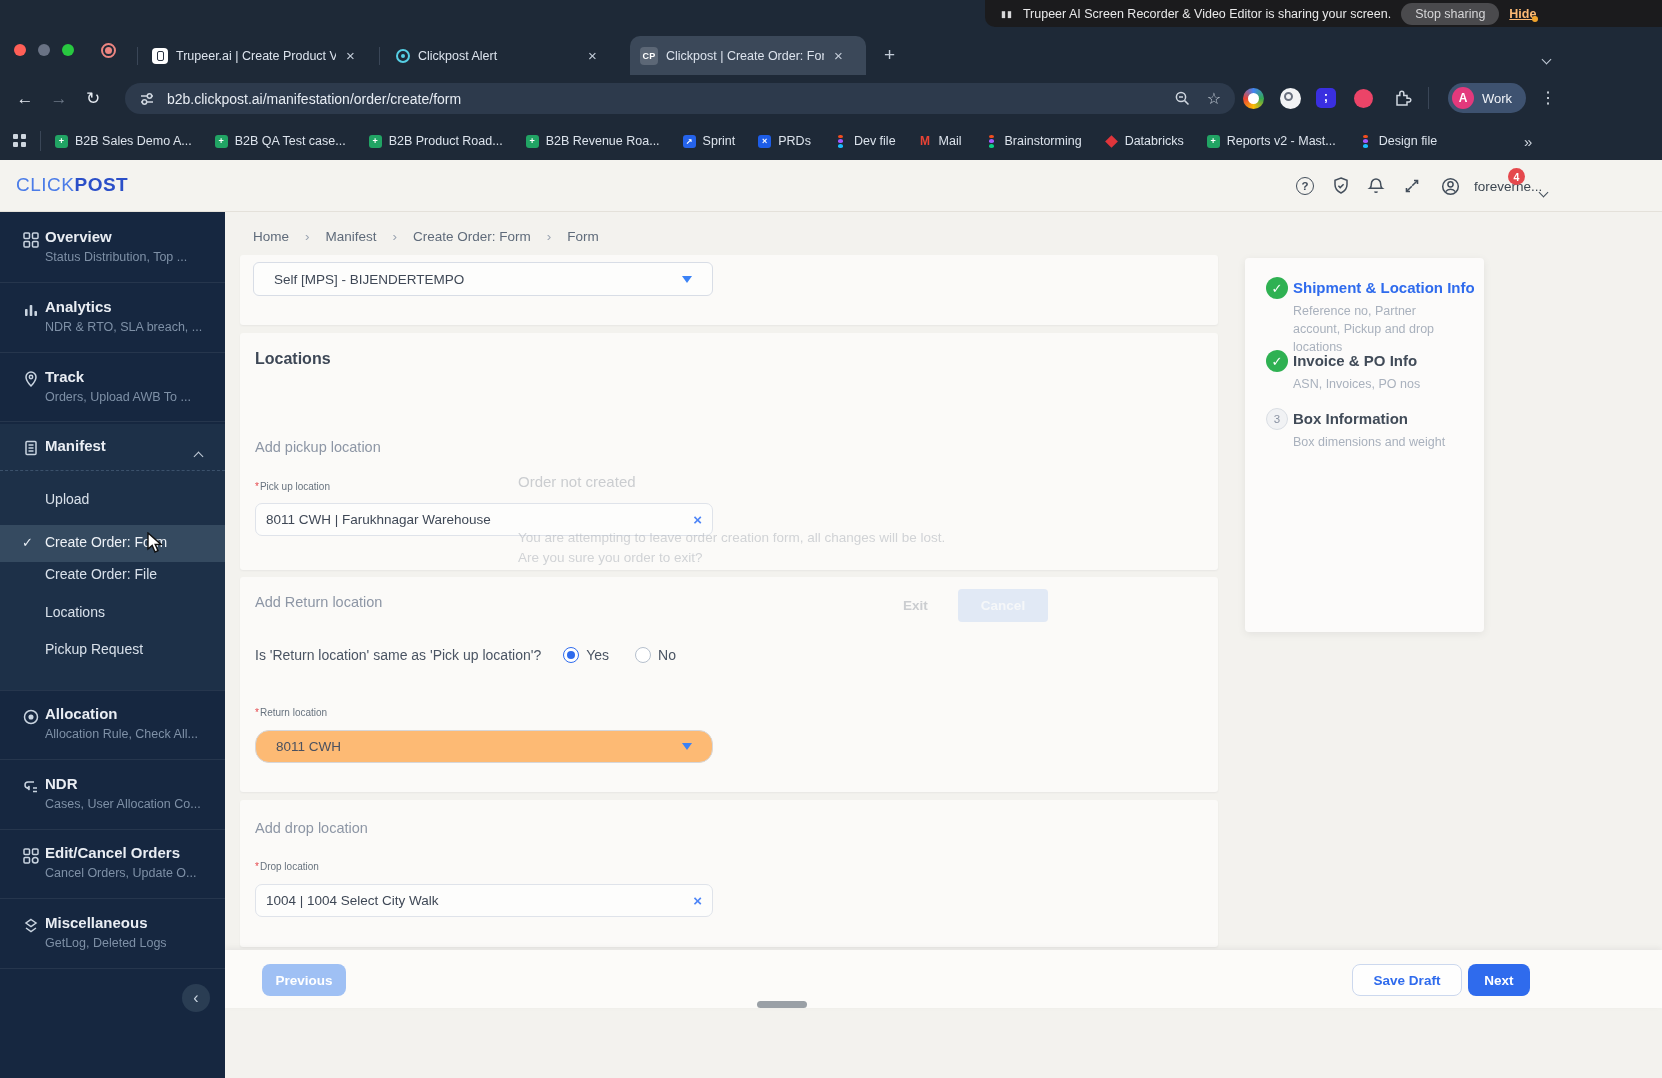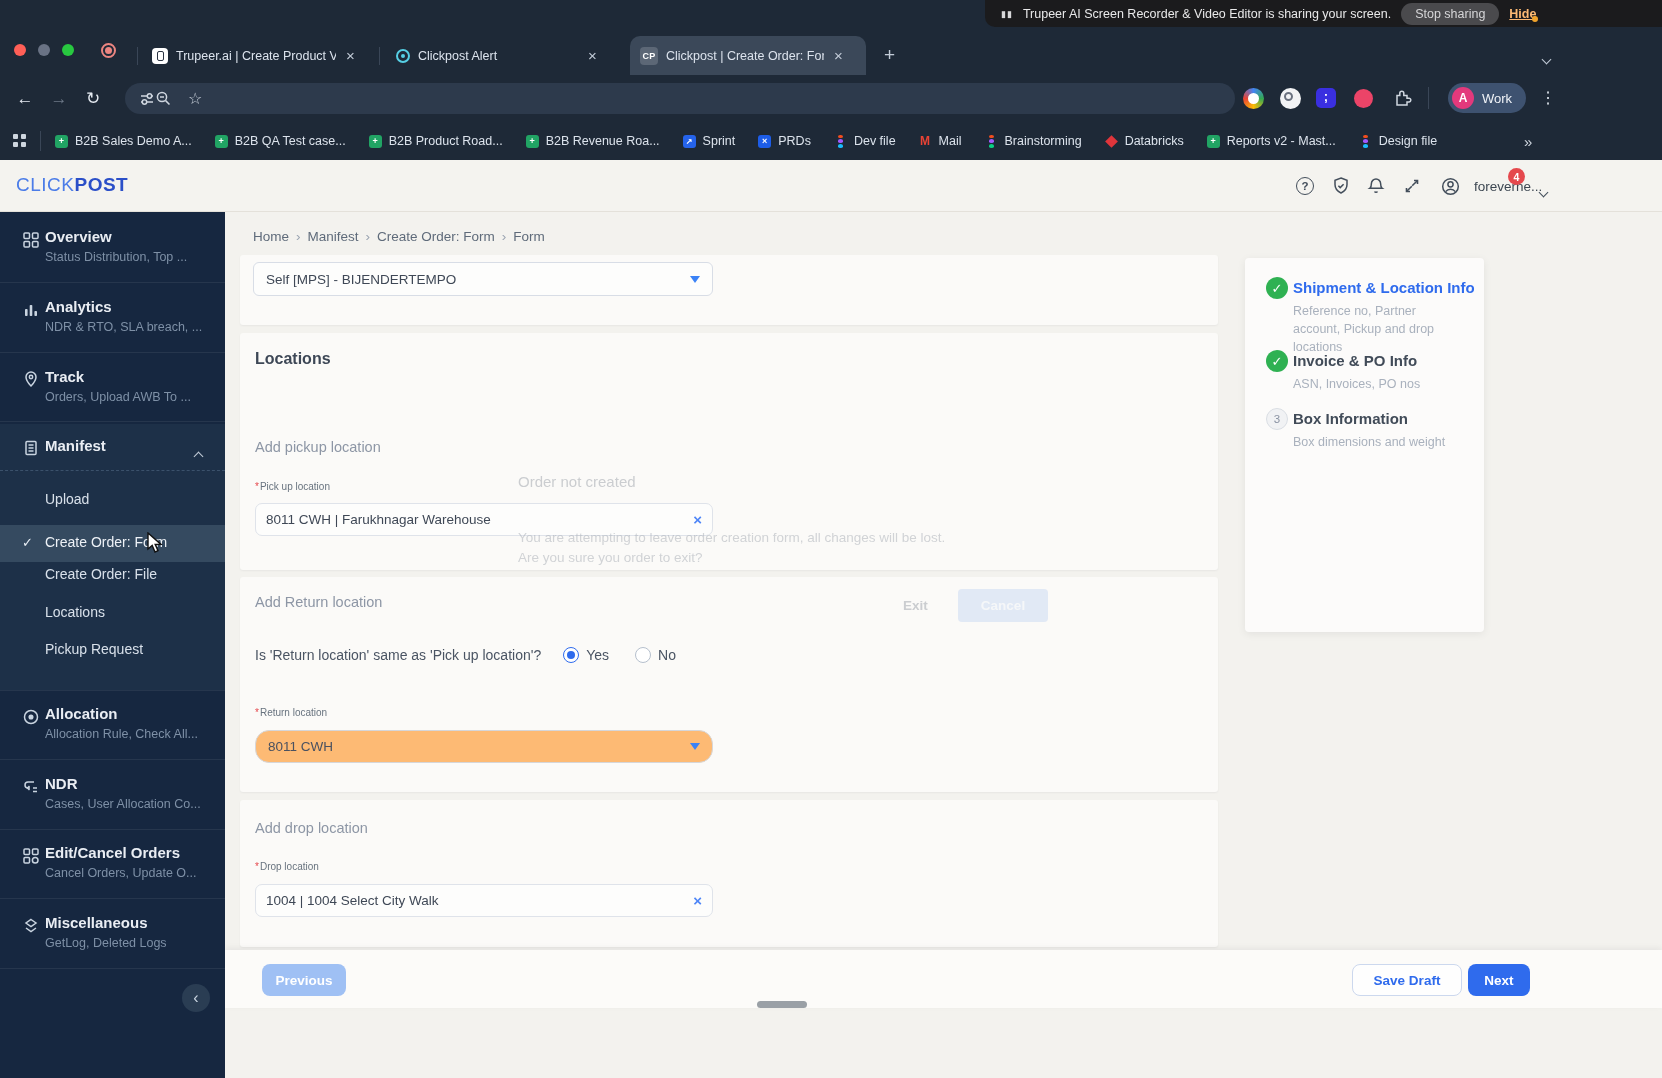--- a/index.html
+++ b/index.html
@@ -94,31 +94,31 @@
   .side-icon { position:absolute; left:22px; width:18px; height:18px; color:#c9d4e0; }
   .side-div { position:absolute; left:0; right:0; height:1px; background:rgba(255,255,255,0.07); }
   .manifest-box { position:absolute; left:0; right:0; top:212px; height:266px; background:#1d3048; }
   .sub-item { position:absolute; left:45px; font-size:14px; color:#d8e0ea; white-space:nowrap; }
   .sel-band { position:absolute; left:0; right:0; top:101px; height:37px; background:#354a60; }
   .collapse-btn { position:absolute; left:182px; width:28px; height:28px; border-radius:50%; background:#2a3d53;
                   display:flex; align-items:center; justify-content:center; }
 
   
   .main { position:absolute; top:212px; left:225px; right:0; bottom:0; background:#f3f2ee; }
-  .crumb { position:absolute; left:28px; top:17px; font-size:13.5px; color:#5f6b7a; display:flex; gap:7px; align-items:center;justify-content:space-between; }
+  .crumb { position:absolute; left:28px; top:17px; font-size:13.5px; color:#5f6b7a; display:flex; gap:16px; align-items:center;justify-content:space-between; }
   .crumb .sep { color:#9aa4b1; }
   .panel { position:absolute; left:15px; width:978px; background:#fbfaf8; border-radius:3px; box-shadow:0 1px 2px rgba(20,20,30,0.05); }
   .sec-h { position:absolute; left:15px; font-size:14.5px; color:#8d96a5; }
   .fld-label { position:absolute; left:15px; font-size:10px; color:#68737f; }
   .req { color:#e5484d; margin-right:1px; }
   .tinput { position:absolute; left:15px; width:458px; height:33px; background:#fdfdfc; border:1px solid #dfe3ea;
             border-radius:7px; display:flex; align-items:center; padding:0 10px; font-size:13.5px; color:#3f4856; }
   .tinput .clear { margin-left:auto; color:#4f86f7; font-size:15px; font-weight:700; }
   .select { position:absolute; left:13px; width:460px; height:34px; background:#fdfdfc; border:1px solid #d8dde6;
-            border-radius:6px; display:flex; align-items:center; padding:0 12px; font-size:13.5px; color:#3f4856;gap:19px; }
+            border-radius:6px; display:flex; align-items:center; padding:0 20px; font-size:13.5px; color:#3f4856;gap:19px; }
   .caret { margin-left:auto; width:0; height:0; border-left:5px solid transparent; border-right:5px solid transparent; border-top:7px solid #3b82f6; }
   .select.disabled { background:#fdba74; border-color:#d6d6d9; color:#4a5160;border-radius:14px; }
   .radio { width:16px; height:16px; border-radius:50%; display:inline-block; }
   .radio.on { border:1.5px solid #2f6bed; background:#fff; position:relative; }
   .radio.on i { position:absolute; left:3px; top:3px; width:8px; height:8px; background:#2f6bed; border-radius:50%; display:block; }
   .radio.off { border:1.5px solid #b6c0cd; background:#fff; }
 
   .stepper { position:absolute; left:1020px; top:46px; width:239px; height:374px; background:#fcfbfa; border-radius:4px;
              box-shadow:0 2px 8px rgba(20,20,30,0.07); }
   .step-check { position:absolute; left:21px; width:22px; height:22px; border-radius:50%; background:#2fb152; color:#fff;
@@ -192,20 +192,21 @@
 
     <div class="urlpill">
       <svg class="ic" width="16" height="16" viewBox="0 0 16 16">
         <g stroke="#cfd6df" stroke-width="1.5" fill="none">
           <line x1="2" y1="5" x2="14" y2="5"></line>
             <circle cx="10.5" cy="5" r="2.2" fill="#2d3a4c"></circle>
           <line x1="2" y1="11" x2="14" y2="11"></line>
             <circle cx="5.5" cy="11" r="2.2" fill="#2d3a4c"></circle>
         </g>
       </svg>
+      <span class="url-text">b2b.clickpost.ai/manifestation/order/create/form</span>
       <svg class="ic" width="17" height="17" viewBox="0 0 17 17">
         <g stroke="#cfd6df" stroke-width="1.5" fill="none">
           <circle cx="7" cy="7" r="4.6"></circle>
             <line x1="10.6" y1="10.6" x2="14.5" y2="14.5"></line>
             <line x1="5" y1="7" x2="9" y2="7"></line>
         </g>
       </svg>
       <span class="star">☆</span>
     </div>
 

